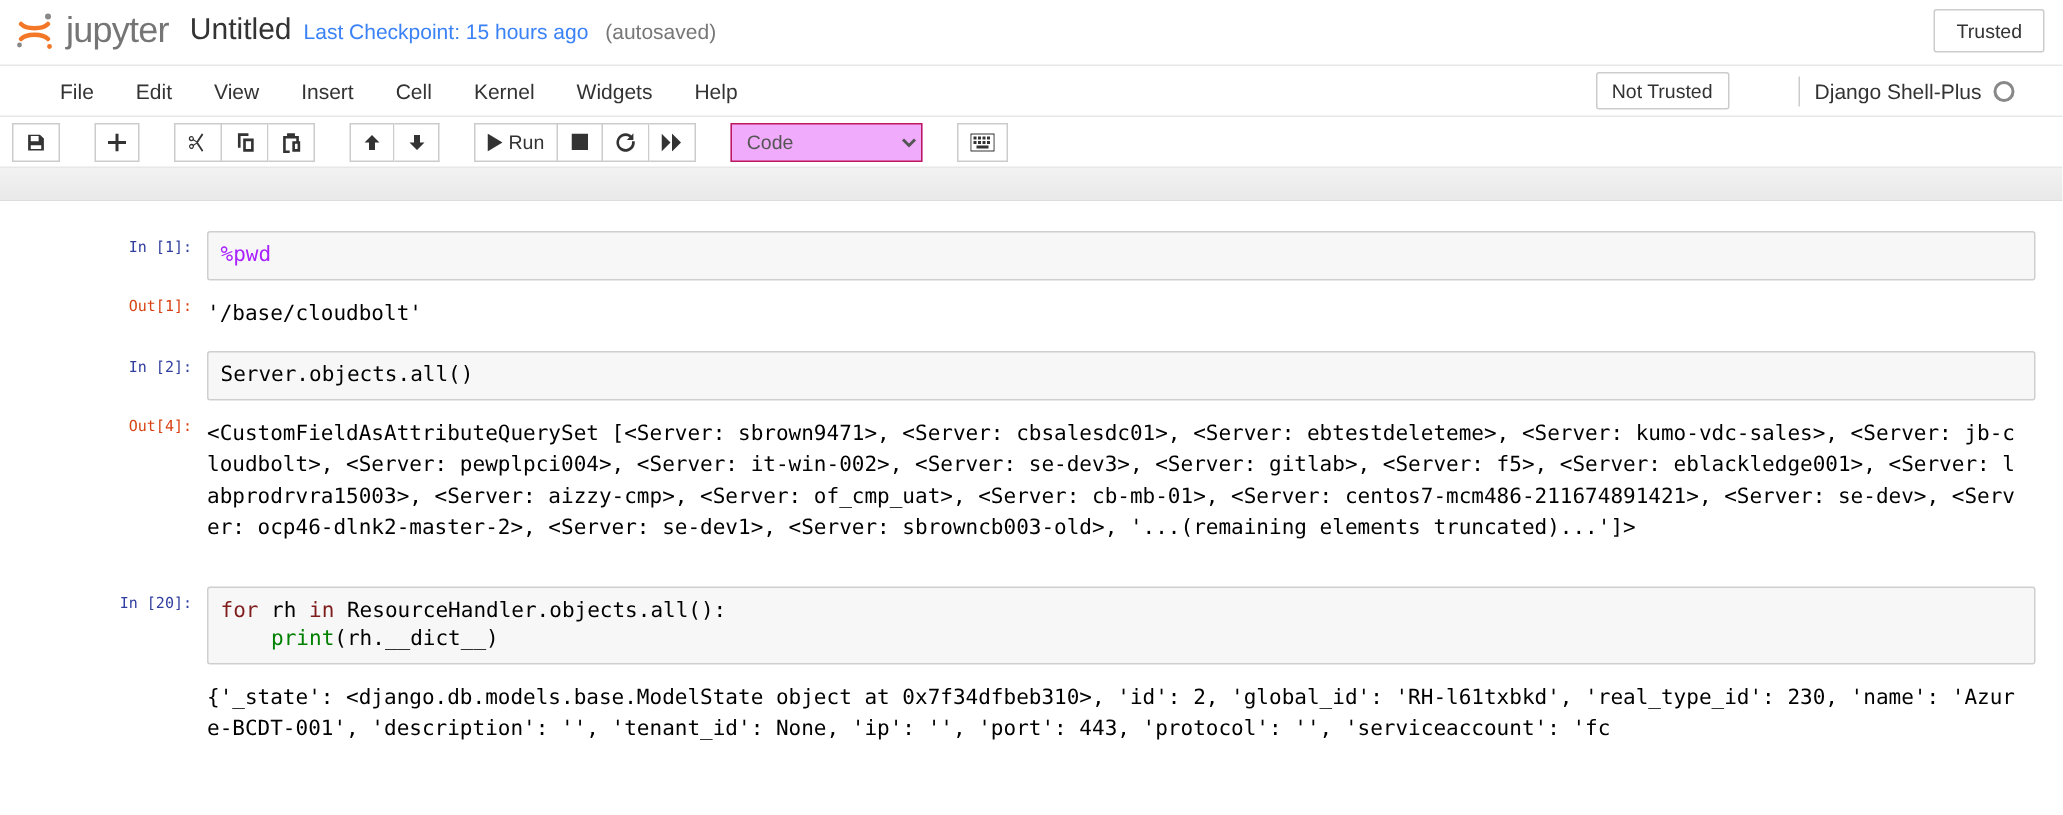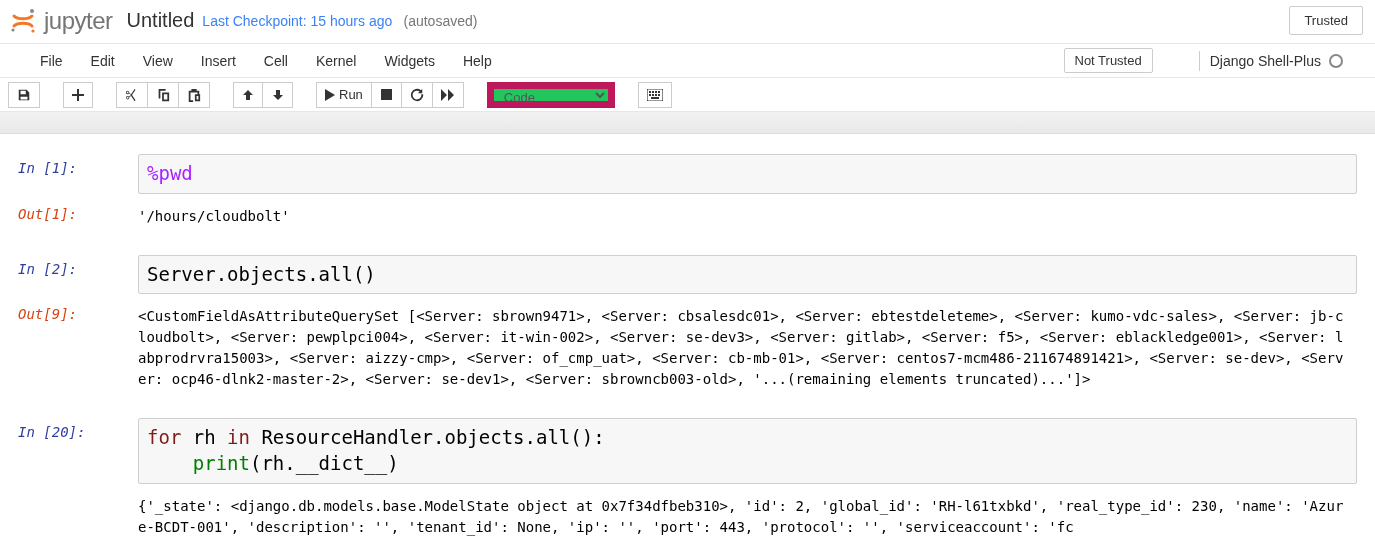--- a/index.html
+++ b/index.html
@@ -90,63 +90,63 @@
     justify-content: center;
     font-size: 13px;
     color: #333;
     cursor: pointer;
     padding: 0 8px;
   }
   .btn-group .tb-btn + .tb-btn { border-left: none; }
   .tb-btn .icon { display: flex; align-items: center; justify-content: center; }
   .tb-btn .label { margin-left: 4px; }
   .cell-type-select {
-    border: 7px solid #be185d;
+    border: 1px solid #be185d;
     height: 26px;
     font-size: 13px;
     color: #555;
     padding: 0 6px;
     min-width: 128px;
-    background: #22c55e;
+    background: #f0abfc;
   }
   
   .grey-band {
     height: 22px;
     background: linear-gradient(#f2f2f2, #e9e9e9);
     border-bottom: 1px solid #ddd;
   }
   
   .notebook {
     padding: 14px 18px 0 18px;
     background: #fff;
   }
   .cell { margin: 6px 0; }
   .cell-row {
     display: flex;
     align-items: flex-start;
   }
   .prompt {
     width: 120px;
     min-width: 120px;
+    text-align: right;
     font-family: Menlo, Consolas, "DejaVu Sans Mono", monospace;
-    font-size: 14px;
+    font-size: 10px;
     padding: 6px 10px 6px 0;
     white-space: nowrap;
-    font-style: italic;
   }
   .prompt .in-label { color: #303F9F; }
   .prompt .out-label { color: #D84315; }
   .input-area {
     flex: 1;
     border: 1px solid #cfcfcf;
     background: #f7f7f7;
     border-radius: 2px;
     padding: 6px 8px;
     font-family: Menlo, Consolas, "DejaVu Sans Mono", monospace;
-    font-size: 19px;
+    font-size: 14px;
     line-height: 1.35;
   }
   .output-area {
     flex: 1;
     padding: 6px 8px 6px 0;
     font-family: Menlo, Consolas, "DejaVu Sans Mono", monospace;
     font-size: 14px;
     line-height: 1.5;
     color: #000;
     white-space: pre-wrap;
@@ -317,31 +317,31 @@
 
 <div class="notebook">
 
   <div class="cell">
     <div class="cell-row">
       <div class="prompt"><span class="in-label">In [1]:</span></div>
       <div class="input-area"><span class="cm-magic">%pwd</span></div>
     </div>
     <div class="cell-row out-row">
       <div class="prompt"><span class="out-label">Out[1]:</span></div>
-      <div class="output-area out-str">'/hours/cloudbolt'</div>
-    </div>
-  </div>
-
-  <div class="cell" style="margin-top:22px;">
+      <div class="output-area out-str">'/base/cloudbolt'</div>
+    </div>
+  </div>
+
+  <div class="cell" style="margin-top:8px;">
     <div class="cell-row">
       <div class="prompt"><span class="in-label">In [2]:</span></div>
       <div class="input-area"><span class="code-plain">Server.objects.all()</span></div>
     </div>
     <div class="cell-row out-row">
-      <div class="prompt"><span class="out-label">Out[9]:</span></div>
+      <div class="prompt"><span class="out-label">Out[4]:</span></div>
       <div class="output-area">&lt;CustomFieldAsAttributeQuerySet [&lt;Server: sbrown9471&gt;, &lt;Server: cbsalesdc01&gt;, &lt;Server: ebtestdeleteme&gt;, &lt;Server: kumo-vdc-sales&gt;, &lt;Server: jb-cloudbolt&gt;, &lt;Server: pewplpci004&gt;, &lt;Server: it-win-002&gt;, &lt;Server: se-dev3&gt;, &lt;Server: gitlab&gt;, &lt;Server: f5&gt;, &lt;Server: eblackledge001&gt;, &lt;Server: labprodrvra15003&gt;, &lt;Server: aizzy-cmp&gt;, &lt;Server: of_cmp_uat&gt;, &lt;Server: cb-mb-01&gt;, &lt;Server: centos7-mcm486-211674891421&gt;, &lt;Server: se-dev&gt;, &lt;Server: ocp46-dlnk2-master-2&gt;, &lt;Server: se-dev1&gt;, &lt;Server: sbrowncb003-old&gt;, '...(remaining elements truncated)...']&gt;</div>
     </div>
   </div>
 
   <div class="cell" style="margin-top:22px;">
     <div class="cell-row">
       <div class="prompt"><span class="in-label">In [20]:</span></div>
       <div class="input-area" style="white-space:pre;"><span class="cm-keyword">for</span> rh <span class="cm-keyword">in</span> ResourceHandler.objects.all():
     <span class="cm-builtin">print</span>(rh.__dict__)</div>
     </div>

